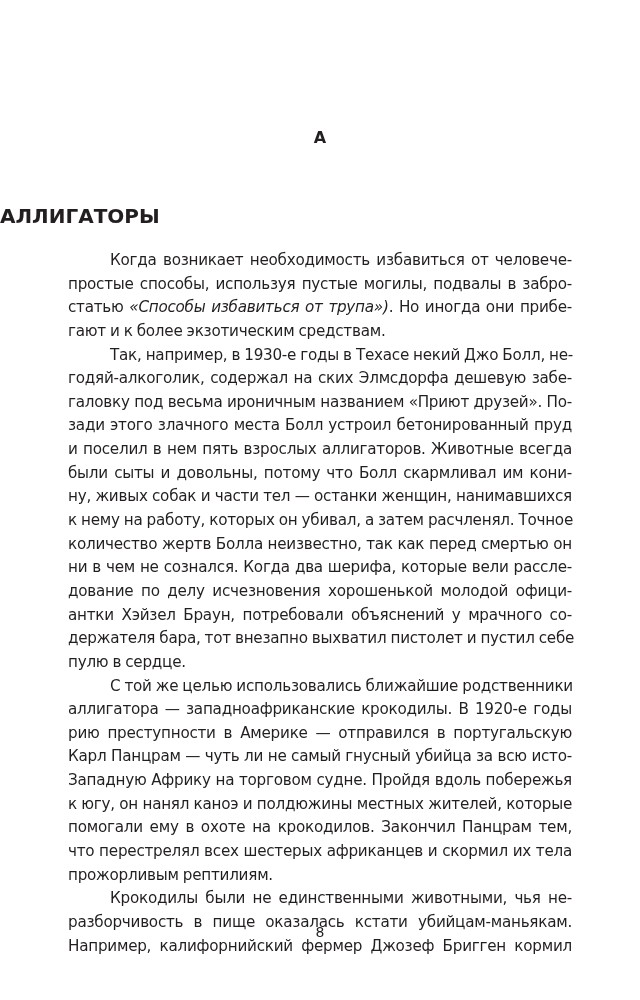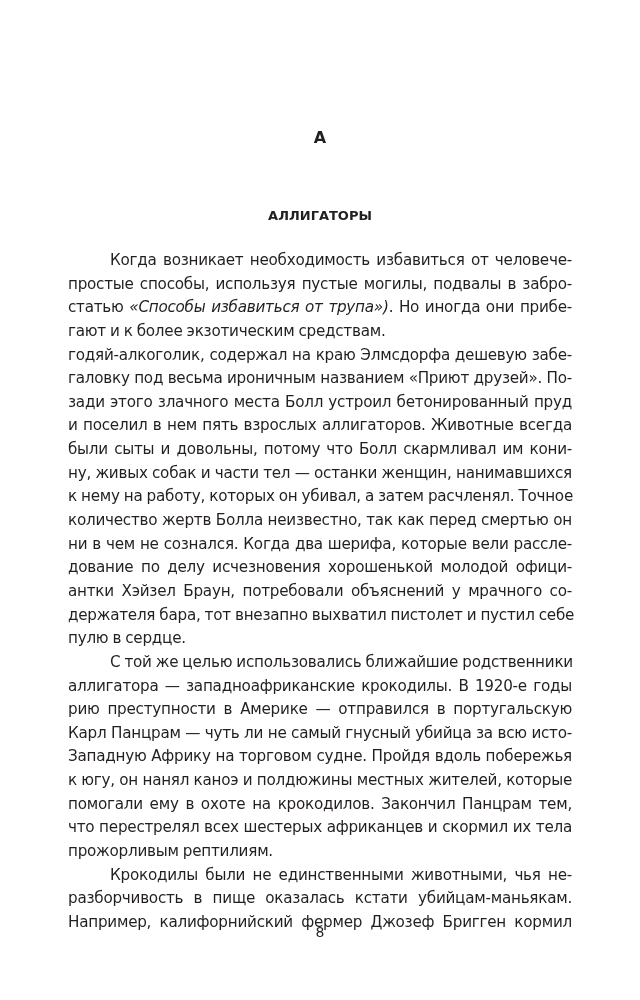--- a/index.html
+++ b/index.html
@@ -24,24 +24,24 @@
       font-family: "DejaVu Sans", sans-serif;
       font-weight: bold;
       font-size: 16px;
       line-height: 24px;
     }
     .title {
       position: absolute;
       top: 204px;
       left: 0;
       width: 640px;
-      text-align: center;
+      text-align: left;
       font-family: "DejaVu Sans", sans-serif;
       font-weight: bold;
-      font-size: 13px;
+      font-size: 20px;
       line-height: 24px;
       letter-spacing: 0px;
     }
     .body-text {
       position: absolute;
       top: 249px;
       left: 68px;
       width: 504px;
     }
     .line {
@@ -84,21 +84,22 @@
   <div class="body-text">
 
     <div>
       <span class="line indent">Когда возникает необходимость избавиться от человече-</span>
       <span class="line">простые способы, используя пустые могилы, подвалы в забро-</span>
       <span class="line"><span>статью </span><i>«Способы избавиться от трупа»)</i><span>. Но иногда они прибе-</span></span>
       <span class="line last">гают и к более экзотическим средствам.</span>
     </div>
 
     <div>
-      <span class="line">годяй-алкоголик, содержал на краю Элмсдорфа дешевую забе-</span>
+      <span class="line indent">Так, например, в 1930-е годы в Техасе некий Джо Болл, не-</span>
+      <span class="line">годяй-алкоголик, содержал на ских Элмсдорфа дешевую забе-</span>
       <span class="line">галовку под весьма ироничным названием «Приют друзей». По-</span>
       <span class="line">зади этого злачного места Болл устроил бетонированный пруд</span>
       <span class="line">и поселил в нем пять взрослых аллигаторов. Животные всегда</span>
       <span class="line">были сыты и довольны, потому что Болл скармливал им кони-</span>
       <span class="line">ну, живых собак и части тел — останки женщин, нанимавшихся</span>
       <span class="line">к нему на работу, которых он убивал, а затем расчленял. Точное</span>
       <span class="line">количество жертв Болла неизвестно, так как перед смертью он</span>
       <span class="line">ни в чем не сознался. Когда два шерифа, которые вели рассле-</span>
       <span class="line">дование по делу исчезновения хорошенькой молодой офици-</span>
       <span class="line">антки Хэйзел Браун, потребовали объяснений у мрачного со-</span>

